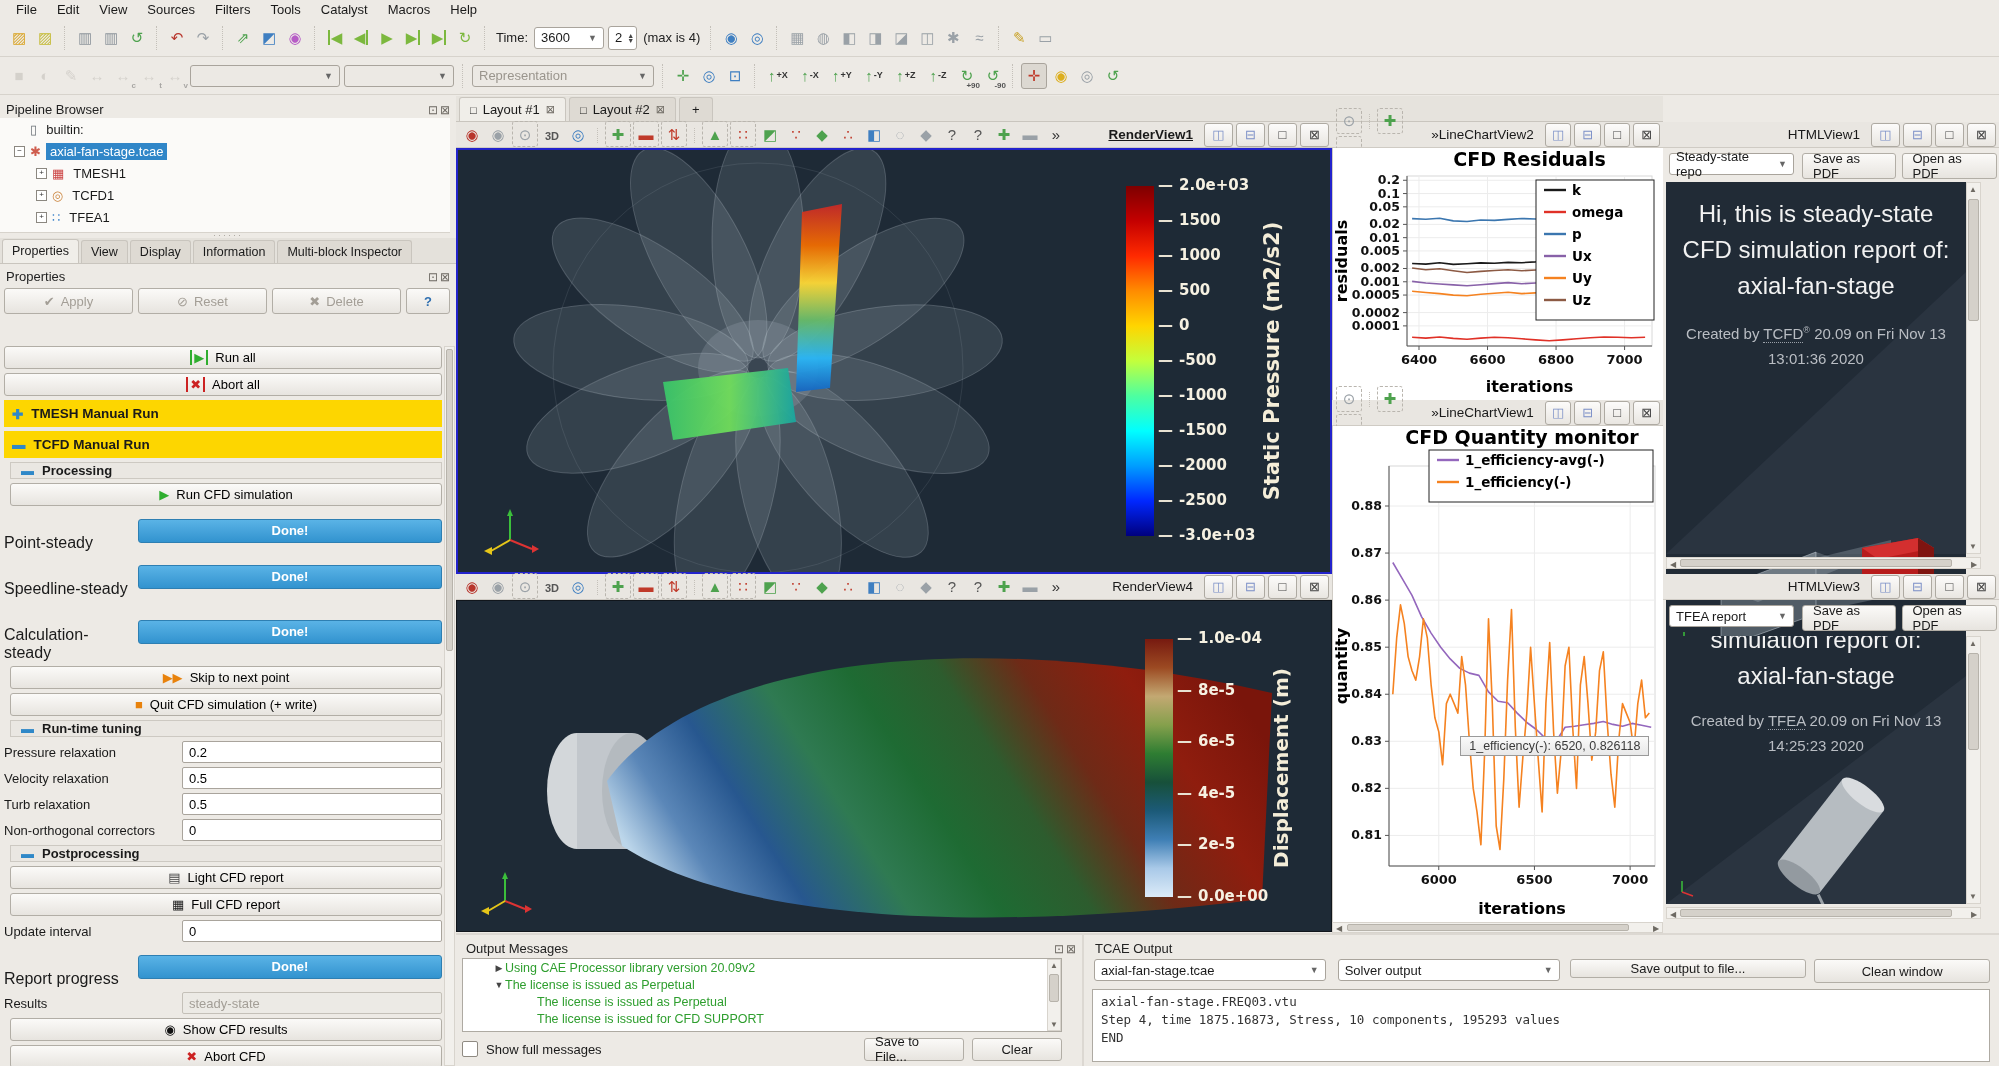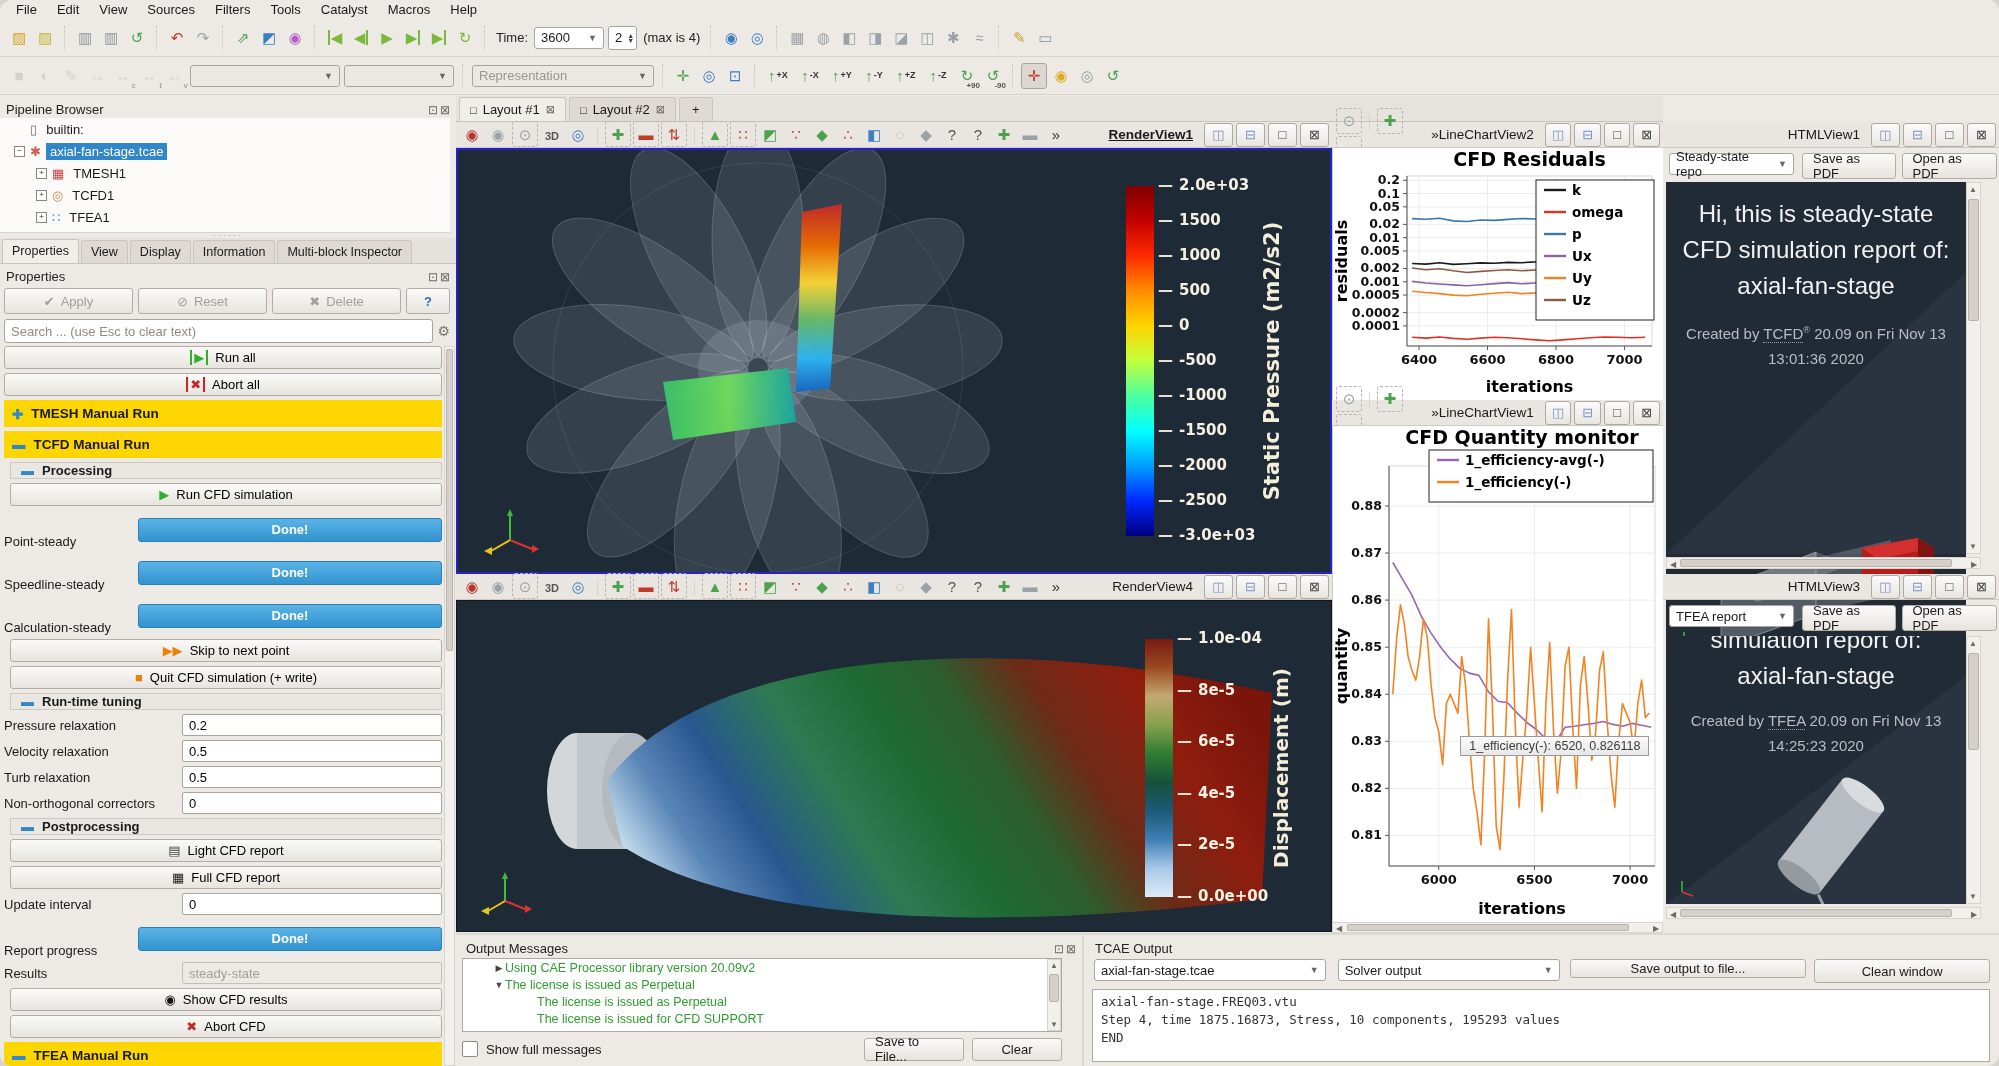--- a/index.html
+++ b/index.html
@@ -1,16 +1,16 @@
 <!DOCTYPE html>
 <html><head>
 <meta charset="utf-8">
 <style>
   html,body{margin:0;padding:0;background:#d8d5d0;}
-  #app{position:relative;width:1999px;height:1066px;background:#edeae5;font-family:"Liberation Sans",sans-serif;font-size:13px;color:#1a1a1a;overflow:hidden;border-radius:12px;}
+  #app{position:relative;width:1999px;height:1066px;background:#edeae5;font-family:"Liberation Sans",sans-serif;font-size:13px;color:#1a1a1a;overflow:hidden;}
   .abs{position:absolute;}
   
   .menubar{left:0;top:0;width:100%;height:19px;background:#edeae5;display:flex;align-items:center;padding-left:6px;box-sizing:border-box;}
   .menu-item{padding:1px 10px;cursor:default;}
   .toolbar{display:flex;align-items:center;padding-left:6px;box-sizing:border-box;background:#edeae5;border-bottom:1px solid #d7d3cc;}
   .tb1{left:0;top:19px;width:100%;height:38px;}
   .tb2{left:0;top:57px;width:100%;height:38px;}
   .tbi{display:inline-flex;align-items:center;justify-content:center;min-width:24px;height:24px;margin:1px;border-radius:3px;font-size:15px;line-height:1;position:relative;}
   .tbi.box{border:1px dashed #b9b5ae;}
   .tbi.pressed{background:#dcd8d1;border:1px solid #a9a49c;}
@@ -59,21 +59,21 @@
   .searchrow{left:4px;top:319px;width:446px;display:flex;align-items:center;gap:4px;}
   .searchrow input{flex:1;height:22px;border:1px solid #a9a49c;border-radius:3px;padding:0 6px;font-size:13px;color:#444;background:#fff;font-family:"Liberation Sans",sans-serif;}
   .searchrow input::placeholder{color:#8f8a82;}
   .gear{color:#7b766e;font-size:14px;}
   .props{left:4px;top:346px;width:438px;height:720px;display:flex;flex-direction:column;gap:4px;overflow:hidden;}
   .prow{display:flex;align-items:center;gap:6px;}
   .pbtn{display:flex;align-items:center;justify-content:center;gap:7px;background:linear-gradient(#fbfaf8,#e7e4df);border:1px solid #b2aea6;border-radius:3px;height:23px;width:100%;box-sizing:border-box;font-size:13px;}
   .psec{height:27px;display:flex;align-items:center;gap:8px;background:#fdd600;font-weight:bold;padding-left:8px;font-size:13.5px;flex:none;}
   .pgrp{height:25px;display:flex;align-items:center;gap:8px;background:#eae7e2;border:1px solid #cdc9c2;font-weight:bold;padding-left:10px;font-size:13px;box-sizing:border-box;margin-left:6px;}
   .dash{color:#2f88c8;font-weight:bold;}
-  .plabel{width:128px;font-size:13px;flex:none;margin-top:24px;}
+  .plabel{width:128px;font-size:16px;flex:none;margin-top:24px;}
   .flabel{width:172px;font-size:13px;flex:none;}
   .pprog{flex:1;height:22px;background:linear-gradient(#5ab3e6,#3293cf);border:1px solid #2e7fb2;border-radius:3px;color:#fff;font-weight:bold;text-align:center;line-height:22px;font-size:13px;}
   .pfield{flex:1;height:20px;border:1px solid #a9a49c;border-radius:2px;background:#fff;padding:0 6px;font-size:13px;font-family:"Liberation Sans",sans-serif;}
   .pfield.dis{background:#eceae5;color:#a39e96;border-color:#c4c0b8;}
   .props-scroll{left:444px;top:346px;width:11px;height:720px;}
   
   .tabbar{left:456px;top:96px;width:1207px;height:26px;display:flex;align-items:flex-end;background:#e6e3dd;border-bottom:1px solid #c9c5be;box-sizing:border-box;}
   .ltab{display:flex;align-items:center;gap:6px;padding:4px 10px;border:1px solid #c9c5be;border-bottom:none;border-radius:3px 3px 0 0;margin-left:3px;background:#dedad3;}
   .ltab.active{background:#f0eee9;}
   .ltab .sq{font-size:11px;}
@@ -372,24 +372,20 @@
       </span>
     <span class="btn dis">
         <span style="margin-right:6px;">⊘</span>
         <span>Reset</span>
       </span>
     <span class="btn dis">
         <span style="margin-right:6px;">✖</span>
         <span>Delete</span>
       </span>
     <span class="btn help">?</span>
-  </div>
-  <div class="abs searchrow">
-    <input placeholder="Search ... (use Esc to clear text)" style="">
-    <span class="gear">⚙</span>
   </div>
   <div class="abs props" id="props">
       <div class="prow">
         <button class="pbtn">
           <span style="color:#2fae2f;font-size:13px;border-left:2px solid #2fae2f;border-right:2px solid #2fae2f;padding:0 2px;">▶</span>
           <span>Run all</span>
         </button>
       </div>
       <div class="prow">
         <button class="pbtn">

